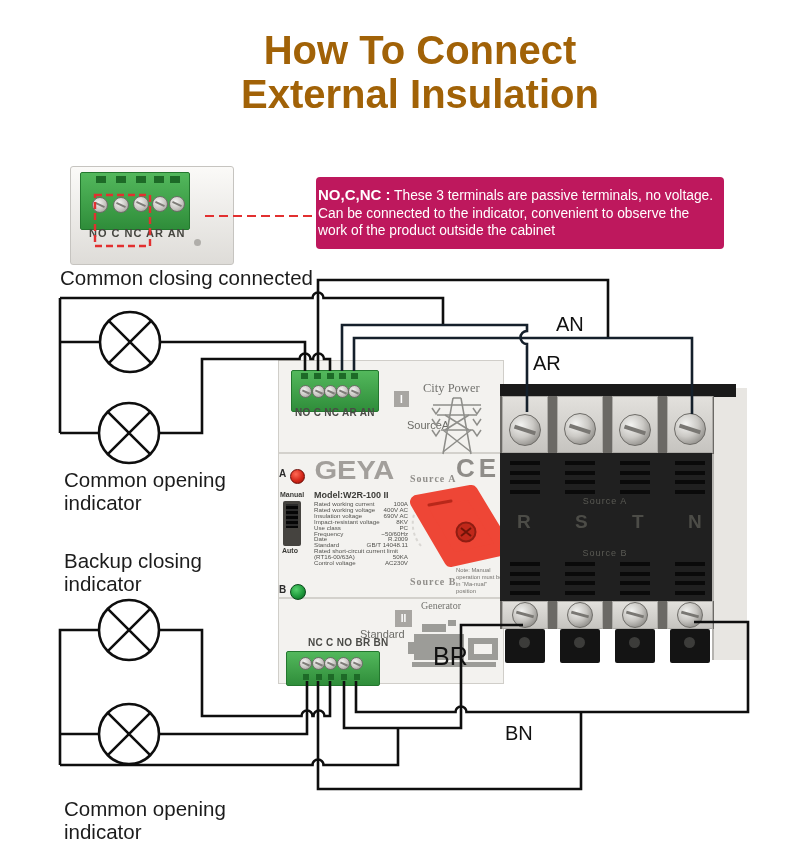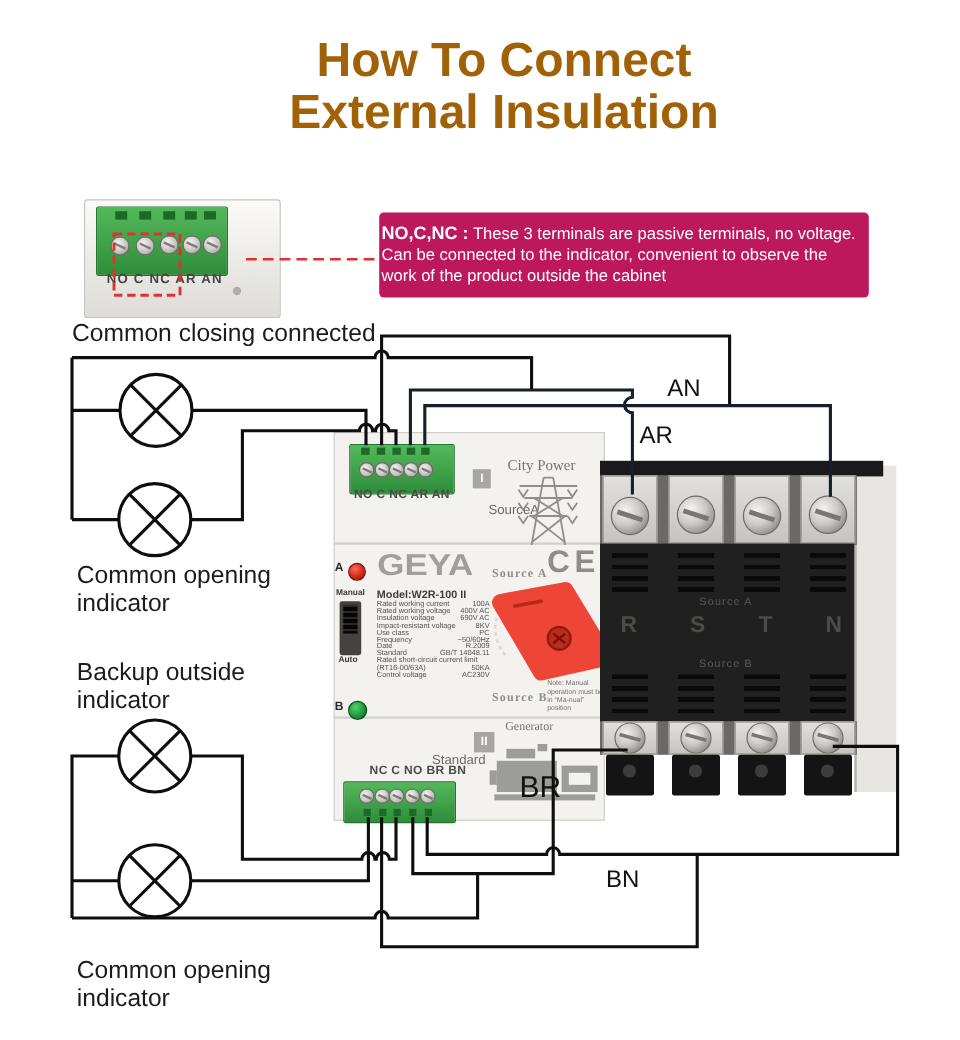--- a/index.html
+++ b/index.html
@@ -94,21 +94,21 @@
   <div class="abs ptext" style="left:89px;top:227px;">NO C NC AR AN</div>
   <div class="abs" style="left:194px;top:239px;width:7px;height:7px;border-radius:50%;background:#b0aeaa;"></div>
 
   <div class="abs bubble">
     <span class="b">NO,C,NC :</span><span> These 3 terminals are passive terminals, no voltage. Can be connected to the indicator, convenient to observe the work of the product outside the cabinet</span>
   </div>
 
   <div class="abs ilabel" style="left:60px;top:266px;">Common closing connected</div>
   <div class="abs ilabel" style="left:64px;top:468px;">Common opening
 indicator</div>
-  <div class="abs ilabel" style="left:64px;top:549px;">Backup outside
+  <div class="abs ilabel" style="left:64px;top:549px;">Backup closing
 indicator</div>
   <div class="abs ilabel" style="left:64px;top:797px;">Common opening
 indicator</div>
 
   <div class="abs wlabel z6" style="left:556px;top:313px;">AN</div>
   <div class="abs wlabel z6" style="left:533px;top:352px;">AR</div>
   <div class="abs wlabel big z6" style="left:433px;top:642px;">BR</div>
   <div class="abs wlabel z6" style="left:505px;top:722px;">BN</div>
 
   <div class="abs lmod"></div>

